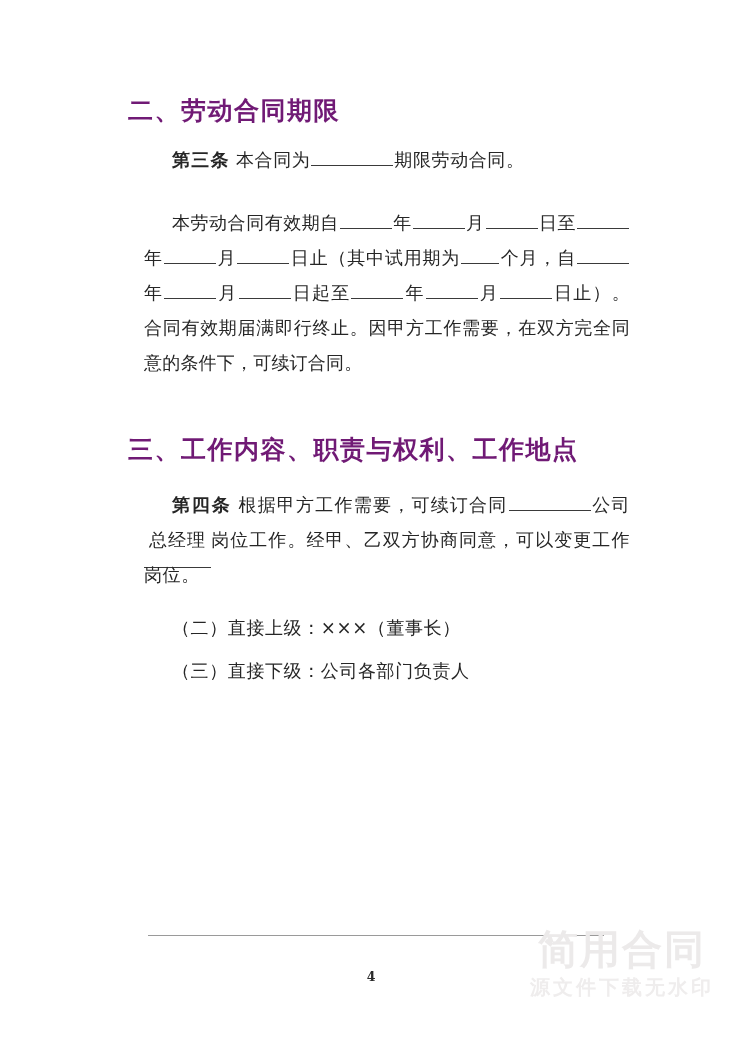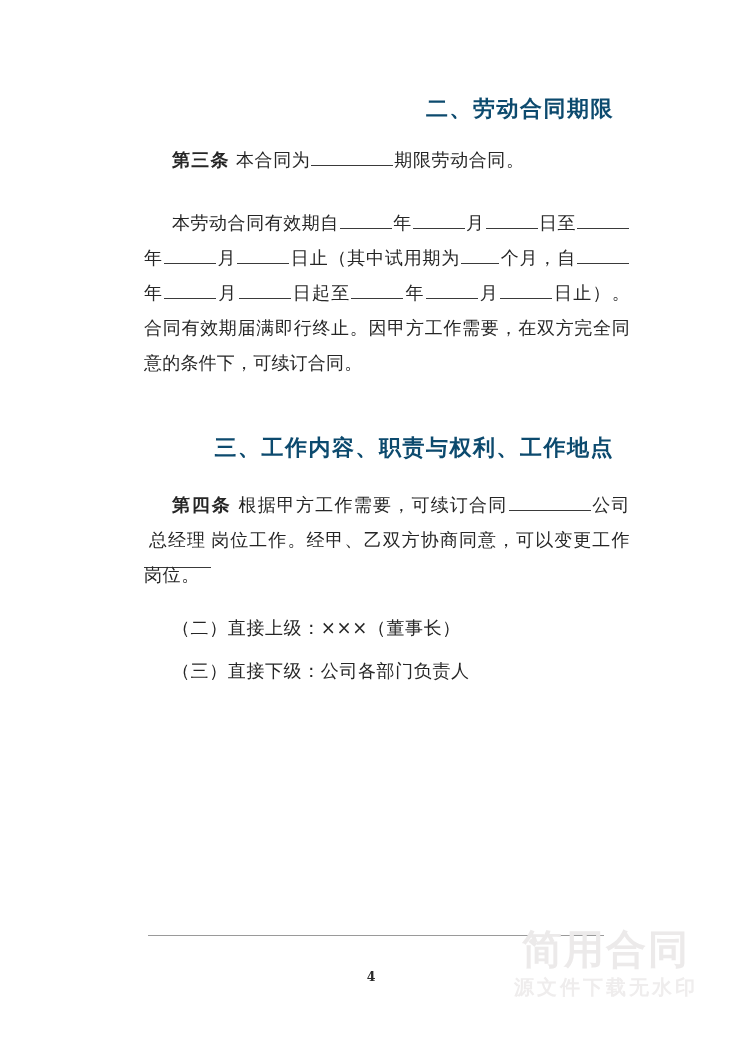--- a/index.html
+++ b/index.html
@@ -21,24 +21,24 @@
   .content {
     position: absolute;
     left: 128px;
     top: 0;
     width: 486px;
     height: 1049px;
   }
 
   
   .heading {
-    text-align: right;
+    text-align: left;
     font-weight: bold;
-    font-size: 22px;
-    color: #0c4a6e;
+    font-size: 25px;
+    color: #701a75;
     letter-spacing: 1.5px;
     font-family: "DejaVu Serif", "Liberation Serif", serif;
   }
   #heading-2 { position: absolute; top: 94px; left: 0; width: 486px; }
   #heading-3 { position: absolute; top: 433px; left: 0; width: 486px; }
 
   
   .para {
     position: absolute;
     font-size: 18px;
@@ -95,21 +95,21 @@
     width: 486px;
     text-align: center;
     font-size: 12.5px;
     font-weight: bold;
     color: #2a2a2a;
   }
 
   
   .watermark {
     position: absolute;
-    right: 44px;
+    right: 28px;
     bottom: 48px;
     text-align: center;
     pointer-events: none;
     user-select: none;
   }
   .watermark-main {
     font-size: 40px;
     font-weight: bold;
     color: #eceaea;
     letter-spacing: 2px;

